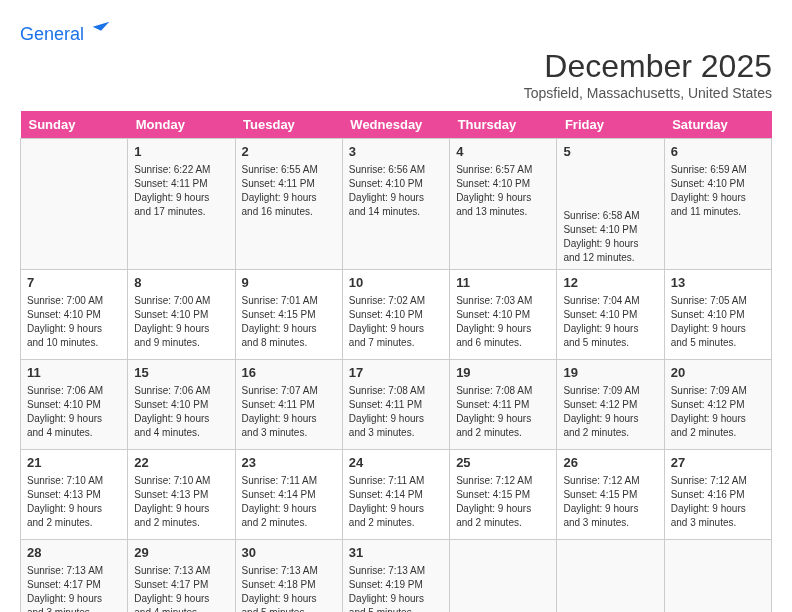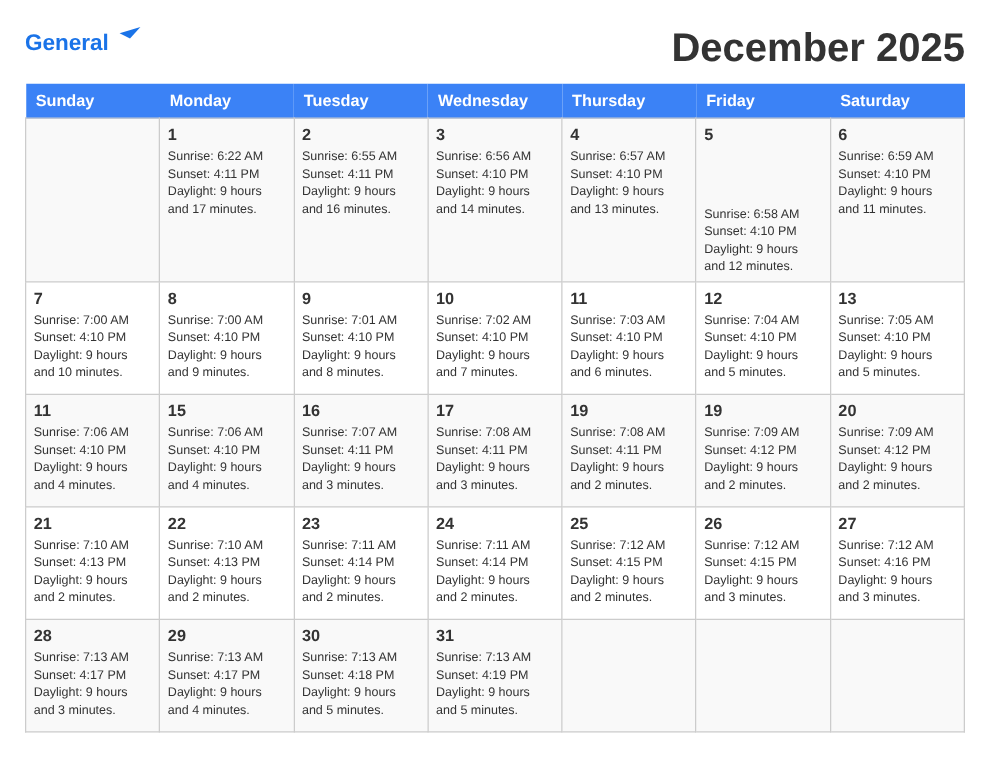--- a/index.html
+++ b/index.html
@@ -15,51 +15,52 @@
       justify-content: space-between;
       align-items: flex-start;
       margin-bottom: 10px;
     }
     .logo {
       display: flex;
       align-items: center;
     }
     .logo-text {
       font-size: 18px;
-      font-weight: bold;
+      font-weight: normal;
       color: #333;
       line-height: 1.2;
     }
     .logo-text span {
       color: #1a73e8;
     }
     .logo-icon {
       width: 20px;
       height: 20px;
       margin-left: 2px;
     }
     .title-block {
       text-align: right;
     }
     .month-title {
       font-size: 32px;
-      font-weight: bold;
+      font-weight: normal;
       color: #333;
+      margin-top: 28px;
     }
     .location {
       font-size: 14px;
       color: #555;
     }
     table {
       width: 100%;
       border-collapse: collapse;
       font-size: 11px;
     }
     thead tr th {
-      background-color: #3b82f6;
+      background-color: #ec4899;
       color: #fff;
       text-align: left;
       padding: 6px 8px;
       font-size: 13px;
       font-weight: bold;
     }
     tbody tr td {
       border: 1px solid #ccc;
       vertical-align: top;
       padding: 4px 6px;
@@ -95,20 +96,21 @@
         <span>General</span>
         <svg class="logo-icon" viewBox="0 0 24 24">
           <path d="M22 2L12 13 2 8l20-6z" fill="#1a73e8"></path>
           <path d="M12 13l4 9-4-9z" fill="#1a73e8"></path>
         </svg>
       </div>
     </div>
   </div>
   <div class="title-block">
     <div class="month-title">December 2025</div>
+    <div class="location">Topsfield, Massachusetts, United States</div>
   </div>
 </div>
 
 <table>
   <thead>
     <tr>
     <th>Sunday</th>
         <th>Monday</th>
         <th>Tuesday</th>
         <th>Wednesday</th>
@@ -174,21 +176,21 @@
         <td>
           <span class="day-num">8</span>
           <div class="day-info" style="white-space: pre-line;">Sunrise: 7:00 AM
 Sunset: 4:10 PM
 Daylight: 9 hours
 and 9 minutes.</div>
         </td>
         <td>
           <span class="day-num">9</span>
           <div class="day-info" style="white-space: pre-line;">Sunrise: 7:01 AM
-Sunset: 4:10 PM
+Sunset: 4:15 PM
 Daylight: 9 hours
 and 8 minutes.</div>
         </td>
         <td>
           <span class="day-num">10</span>
           <div class="day-info" style="white-space: pre-line;">Sunrise: 7:02 AM
 Sunset: 4:10 PM
 Daylight: 9 hours
 and 7 minutes.</div>
         </td>

